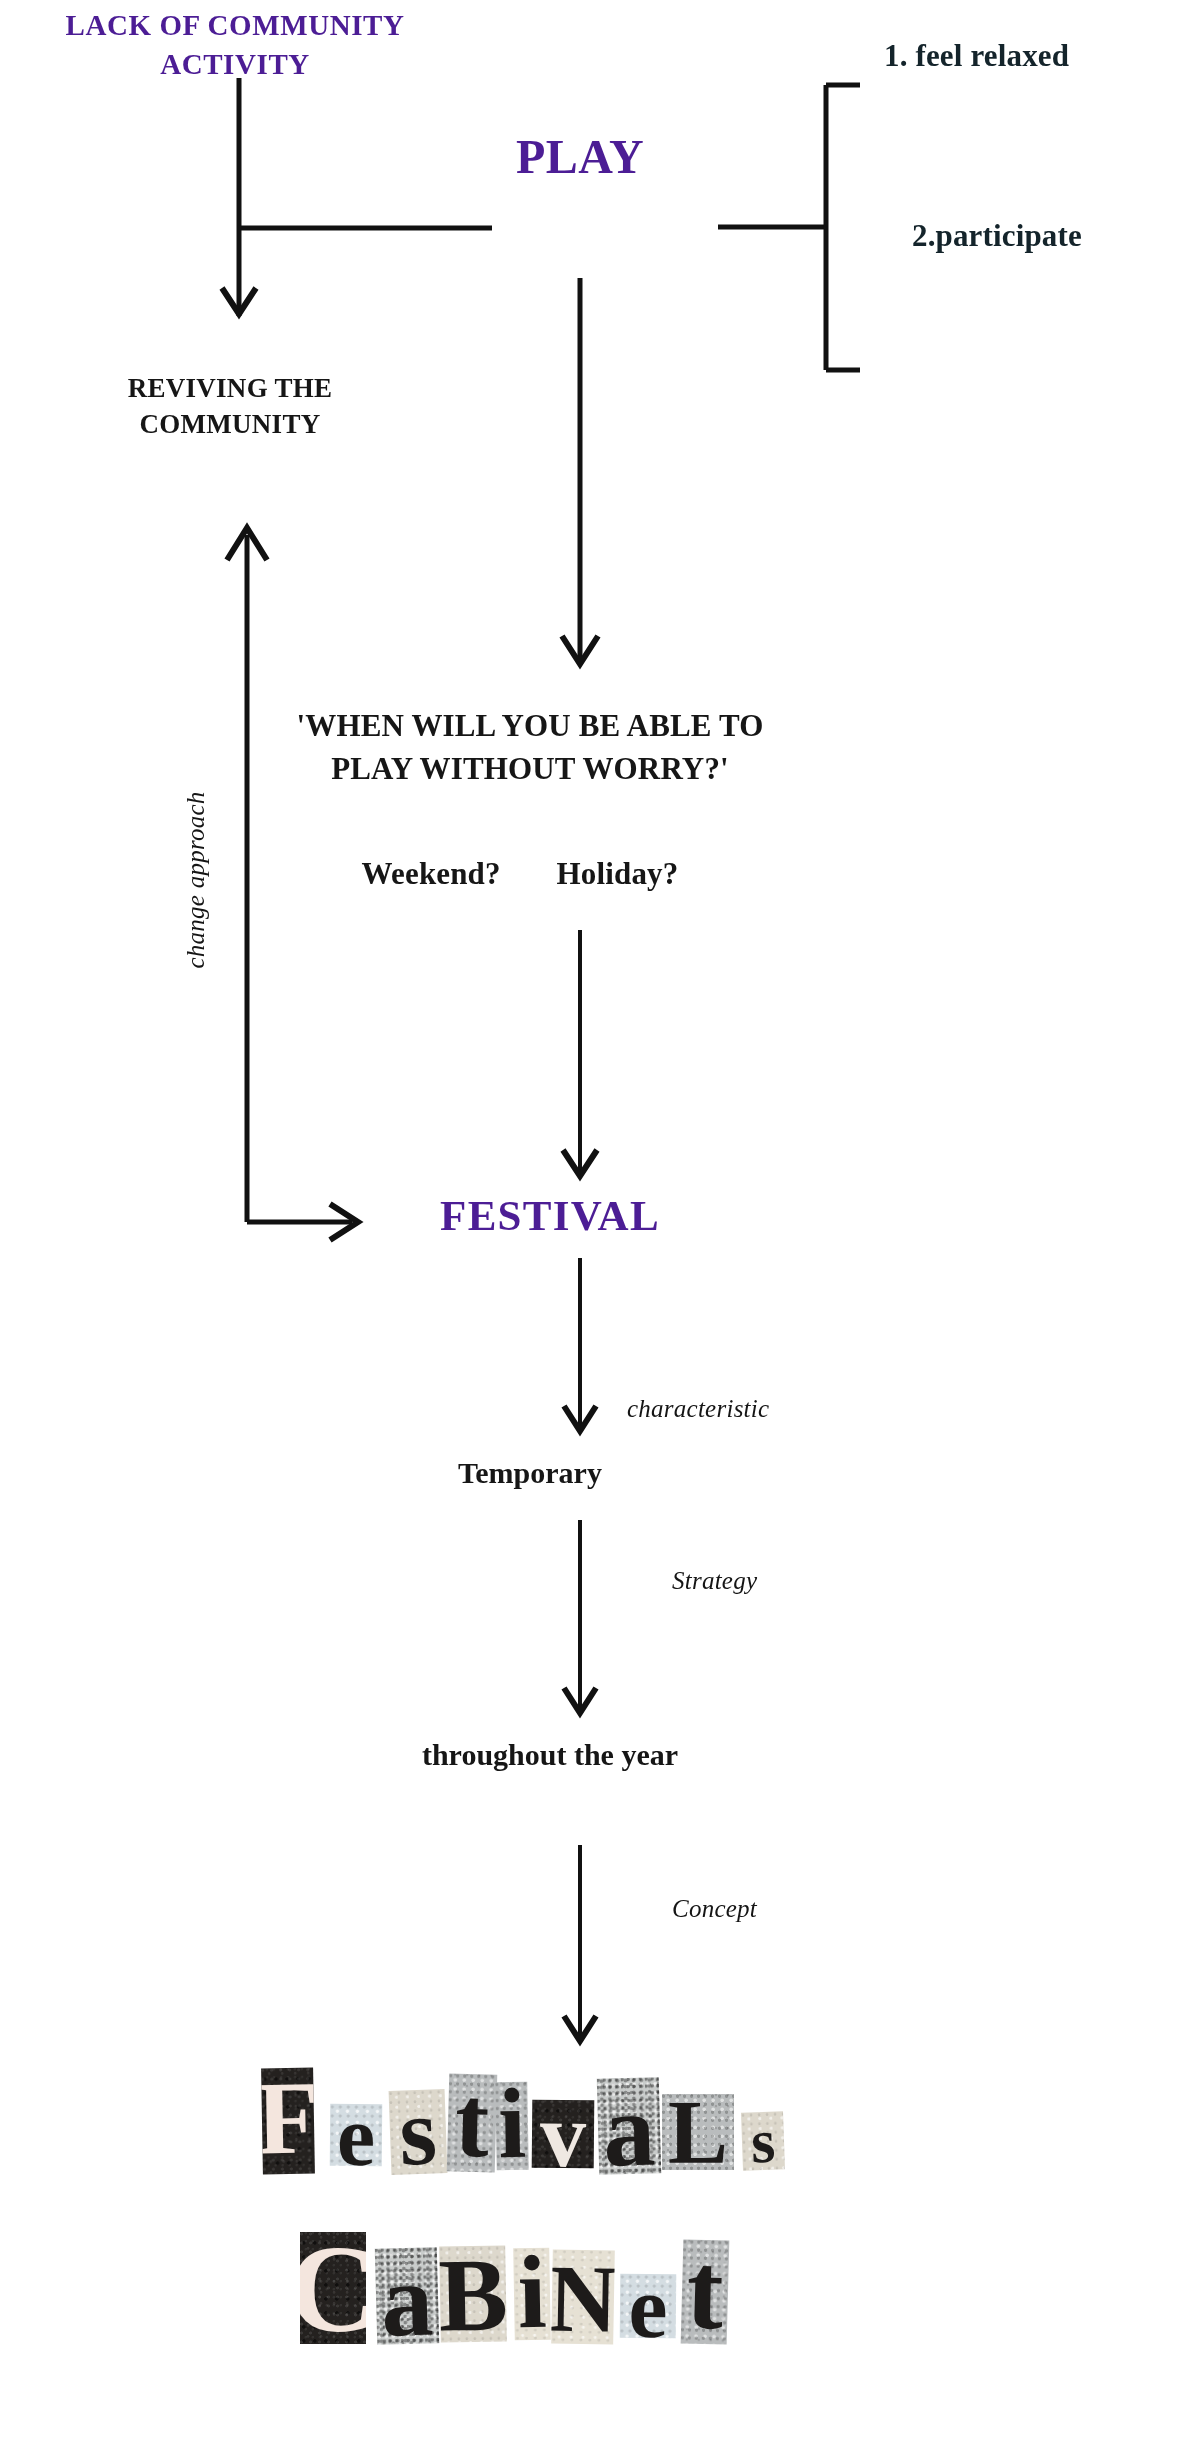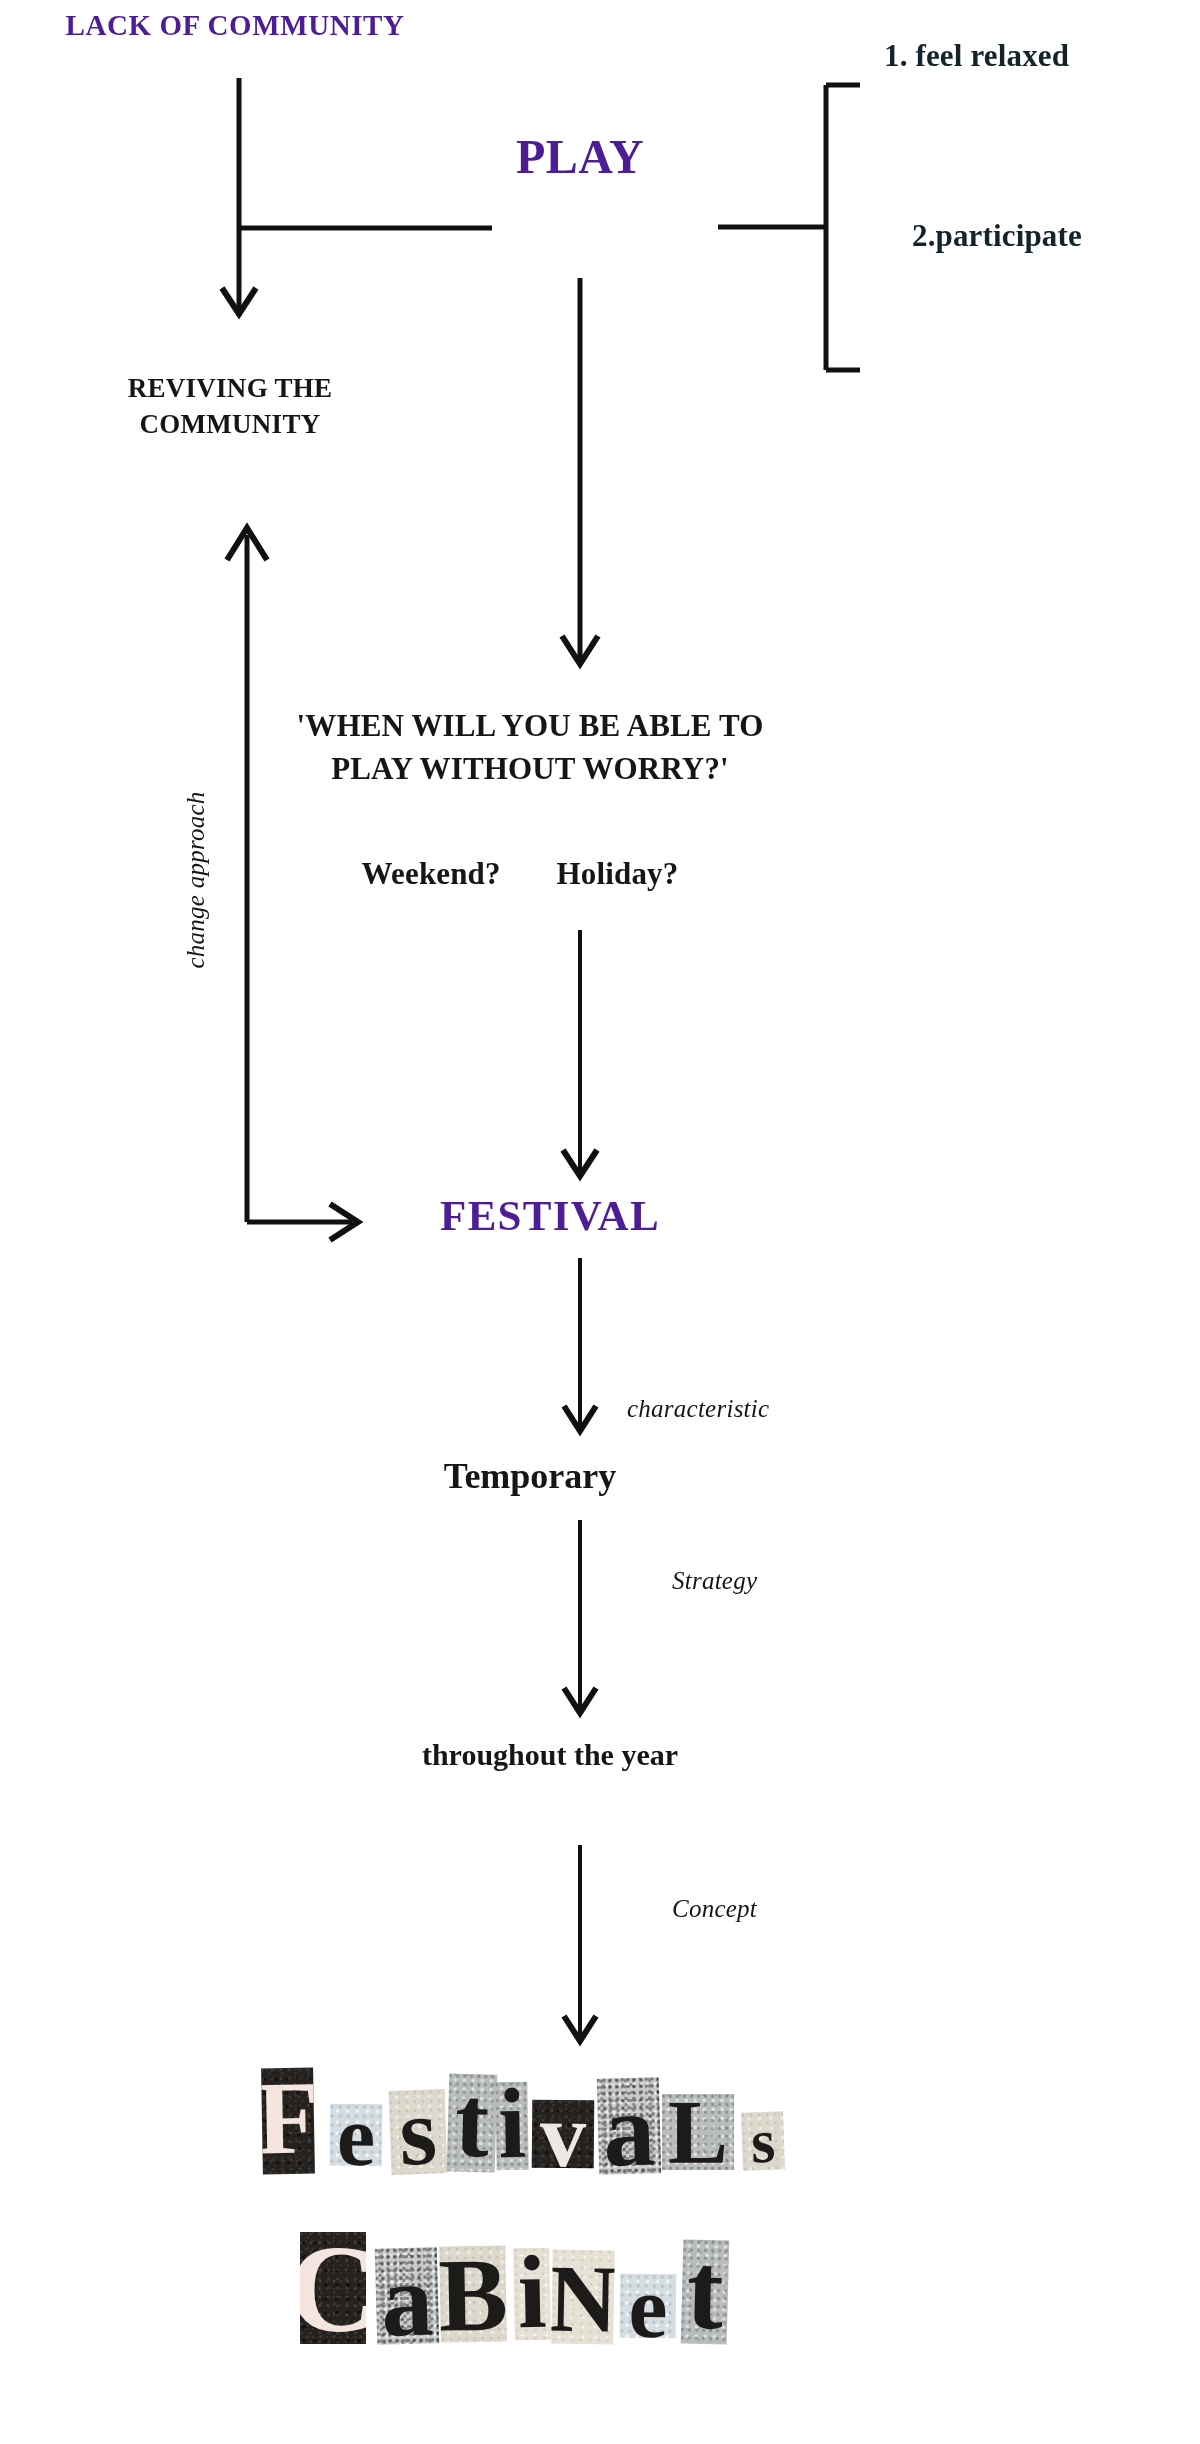--- a/index.html
+++ b/index.html
@@ -73,21 +73,21 @@
     left: 230px;
     top: 855px;
     width: 580px;
     font-size: 31px;
     letter-spacing: 0.005em;
   }
   #node-temporary {
     left: 320px;
     top: 1455px;
     width: 420px;
-    font-size: 36px;
+    font-size: 30px;
   }
   #node-includes {
     left: 255px;
     top: 1735px;
     width: 590px;
     font-size: 30px;
     line-height: 1.35;
   }
   .opt {
     display: inline-block;
@@ -266,20 +266,21 @@
     </g>
 
     <g>
       <line x1="580" y1="1845" x2="580" y2="2040" stroke-width="4"></line>
       <path d="M 564 2016 L 580 2041 L 596 2016" stroke-width="6"></path>
     </g>
   </svg>
 
   <div class="node red" id="node-problem">
     <div>LACK OF COMMUNITY</div>
+    <div>ACTIVITY</div>
   </div>
 
   <div class="node red" id="node-play">PLAY</div>
 
   <div class="listitem" id="list-item-1">1.  feel  relaxed</div>
   <div class="listitem" id="list-item-2">2.participate</div>
 
   <div class="node blk" id="node-reviving">
     <div>REVIVING THE</div>
     <div>COMMUNITY</div>

